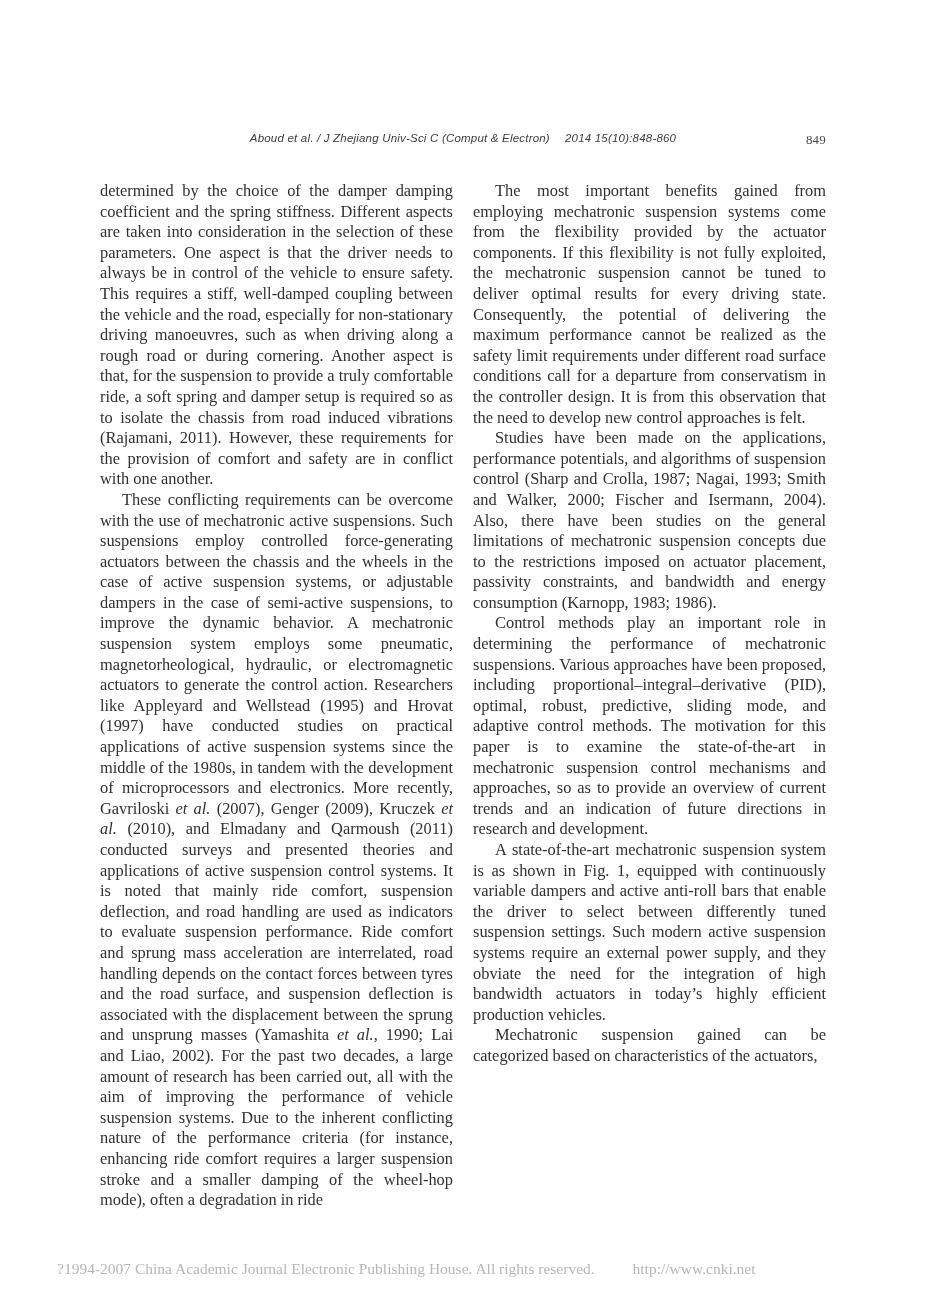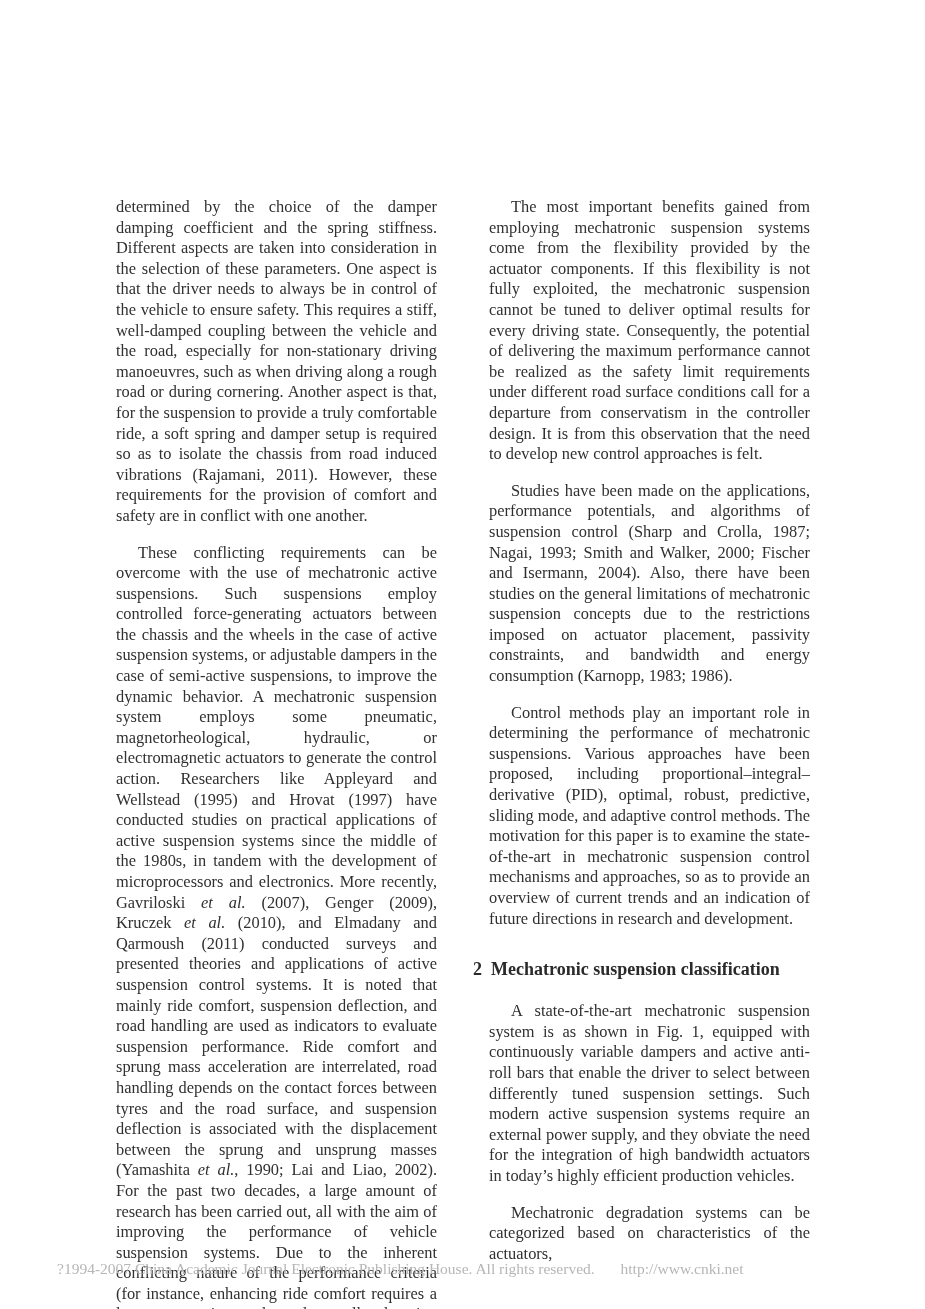--- a/index.html
+++ b/index.html
@@ -49,21 +49,21 @@
   .column {
     width: 353px;
     text-align: justify;
     font-size: 16.4px;
     line-height: 20.6px;
     color: #303030;
     -webkit-hyphens: auto;
     hyphens: auto;
   }
   .column p.para {
-    margin: 16px;
+    margin: 0;
     text-indent: 22px;
   }
   .column p.para.noindent {
     text-indent: 0;
   }
   .column h2.sec-h {
     margin: 28px 0 20px 0;
     font-size: 18px;
     font-weight: bold;
     line-height: 24px;
@@ -73,41 +73,44 @@
   .page-footer {
     position: absolute;
     top: 1260px;
     left: 57px;
     font-family: "Liberation Serif", serif;
     font-size: 15.5px;
     color: #b6b6b6;
     white-space: nowrap;
   }
   .footer-url {
-    margin-left: 22px;
+    margin-left: 34px;
   }
 </style>
 </head>
 <body>
 
 <div class="page">
 
+  <div class="page-header">
+    <span class="running-title">Aboud et al. / J Zhejiang Univ-Sci C (Comput &amp; Electron)  2014 15(10):848-860</span>
+    <span class="page-number">849</span>
+  </div>
 
   <div class="columns">
     <div class="column">
         <p class="para noindent">determined by the choice of the damper damping coefficient and the spring stiffness. Different aspects are taken into consideration in the selection of these parameters. One aspect is that the driver needs to always be in control of the vehicle to ensure safety. This requires a stiff, well-damped coupling between the vehicle and the road, especially for non-stationary driving manoeuvres, such as when driving along a rough road or during cornering. Another aspect is that, for the suspension to provide a truly comfortable ride, a soft spring and damper setup is required so as to isolate the chassis from road induced vibrations (Rajamani, 2011). However, these requirements for the provision of comfort and safety are in conflict with one another.</p>
         <p class="para">These conflicting requirements can be overcome with the use of mechatronic active suspensions. Such suspensions employ controlled force-generating actuators between the chassis and the wheels in the case of active suspension systems, or adjustable dampers in the case of semi-active suspensions, to improve the dynamic behavior. A mechatronic suspension system employs some pneumatic, magnetorheological, hydraulic, or electromagnetic actuators to generate the control action. Researchers like Appleyard and Wellstead (1995) and Hrovat (1997) have conducted studies on practical applications of active suspension systems since the middle of the 1980s, in tandem with the development of microprocessors and electronics. More recently, Gavriloski <i>et al.</i> (2007), Genger (2009), Kruczek <i>et al.</i> (2010), and Elmadany and Qarmoush (2011) conducted surveys and presented theories and applications of active suspension control systems. It is noted that mainly ride comfort, suspension deflection, and road handling are used as indicators to evaluate suspension performance. Ride comfort and sprung mass acceleration are interrelated, road handling depends on the contact forces between tyres and the road surface, and suspension deflection is associated with the displacement between the sprung and unsprung masses (Yamashita <i>et al.</i>, 1990; Lai and Liao, 2002). For the past two decades, a large amount of research has been carried out, all with the aim of improving the performance of vehicle suspension systems. Due to the inherent conflicting nature of the performance criteria (for instance, enhancing ride comfort requires a larger suspension stroke and a smaller damping of the wheel-hop mode), often a degradation in ride</p>
       </div>
     <div class="column">
         <p class="para">The most important benefits gained from employing mechatronic suspension systems come from the flexibility provided by the actuator components. If this flexibility is not fully exploited, the mechatronic suspension cannot be tuned to deliver optimal results for every driving state. Consequently, the potential of delivering the maximum performance cannot be realized as the safety limit requirements under different road surface conditions call for a departure from conservatism in the controller design. It is from this observation that the need to develop new control approaches is felt.</p>
         <p class="para">Studies have been made on the applications, performance potentials, and algorithms of suspension control (Sharp and Crolla, 1987; Nagai, 1993; Smith and Walker, 2000; Fischer and Isermann, 2004). Also, there have been studies on the general limitations of mechatronic suspension concepts due to the restrictions imposed on actuator placement, passivity constraints, and bandwidth and energy consumption (Karnopp, 1983; 1986).</p>
         <p class="para">Control methods play an important role in determining the performance of mechatronic suspensions. Various approaches have been proposed, including proportional–integral–derivative (PID), optimal, robust, predictive, sliding mode, and adaptive control methods. The motivation for this paper is to examine the state-of-the-art in mechatronic suspension control mechanisms and approaches, so as to provide an overview of current trends and an indication of future directions in research and development.</p>
-        <h2 class="sec-h">2 Mechatronic suspension classifica­tion</h2>
         <p class="para">A state-of-the-art mechatronic suspension system is as shown in Fig. 1, equipped with continuously variable dampers and active anti-roll bars that enable the driver to select between differently tuned suspension settings. Such modern active suspension systems require an external power supply, and they obviate the need for the integration of high bandwidth actuators in today’s highly efficient production vehicles.</p>
-        <p class="para">Mechatronic degradation systems can be categorized based on characteristics of the actuators,</p>
+        <p class="para">Mechatronic suspension gained can be categorized based on characteristics of the actuators,</p>
       </div>
   </div>
 
   <div class="page-footer">
     <span>?1994-2007 China Academic Journal Electronic Publishing House. All rights reserved.</span>
     <span class="footer-url">http://www.cnki.net</span>
   </div>
 
 </div>
 

